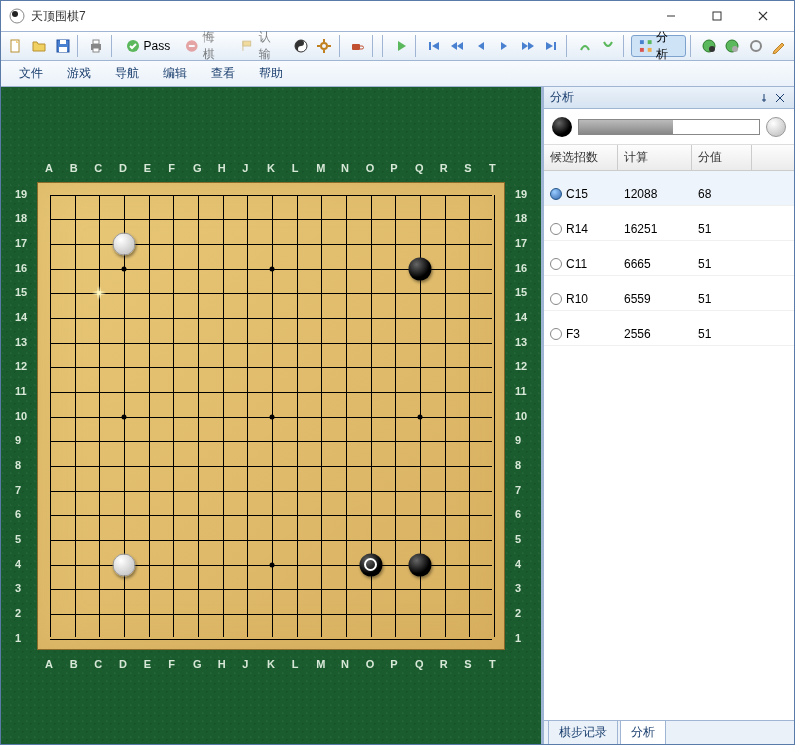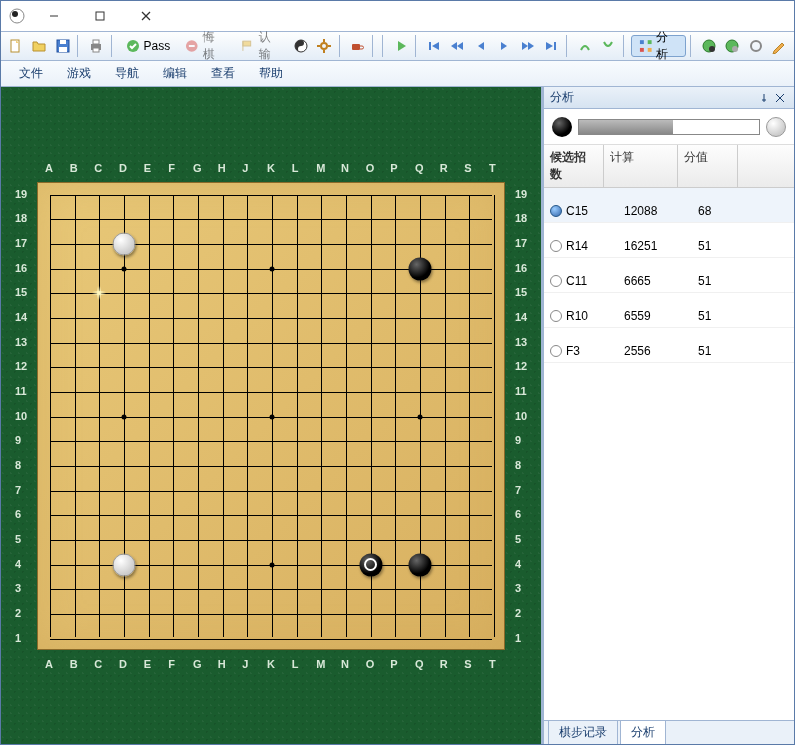--- a/index.html
+++ b/index.html
@@ -50,21 +50,21 @@
 .panel-header .pin, .panel-header .pclose{width:16px;height:16px;display:flex;align-items:center;justify-content:center;}
 .eval-row { height: 36px; display: flex; align-items: center; padding: 0 8px; gap: 6px; background:#fff; border-bottom:1px solid #ddd;}
 .eval-row .stone-small { width: 20px; height: 20px; border-radius: 50%; }
 .stone-small.black{background: radial-gradient(circle at 35% 30%, #666, #000 60%);}
 .stone-small.white{background: radial-gradient(circle at 35% 30%, #fff, #ccc 70%);border:1px solid #999;}
 .eval-bar { flex: 1; height: 16px; border: 1px solid #888; background: #fff; position: relative; }
 .eval-bar-fill { height: 100%; background: linear-gradient(#bbb,#888); }
 .table { flex: 1; background: #fff; overflow: auto; }
 .thead { display: flex; background: linear-gradient(#fdfdfd,#ebebeb); border-bottom: 1px solid #ccc; }
 .th { padding: 4px 6px; border-right: 1px solid #ccc; font-weight: normal; color:#333;}
-.th.c1{width:60px;font-weight:bold;} .th.c2{width:74px;} .th.c3{width:60px;}
+.th.c1{width:74px;} .th.c2{width:74px;} .th.c3{width:60px;}
 .trow { display: flex; align-items: center; padding: 2px 0; border-bottom:1px solid #f0f0f0;}
 .trow.sel{background:#eef4fb;}
 .td { padding: 2px 6px; margin-top: 12px; }
 .td.c1{width:74px;display:flex;align-items:center;gap:4px;} .td.c2{width:74px;} .td.c3{width:60px;}
 .td .dot{width:12px;height:12px;border-radius:50%;border:1px solid #888;}
 .td .dot.selected{background:radial-gradient(circle at 35% 30%,#9cf,#36a);border-color:#258;}
 .panel-tabs { height: 24px; display: flex; align-items: flex-end; padding: 0 4px; background: #eaf1f9; border-top:1px solid #a0b5d3;}
 .ptab { padding: 3px 10px; border: 1px solid #a0b5d3; border-bottom: none; margin-right: 2px; background: #eaf1f9; color:#1a3e6e;}
 .ptab.active { background: #fff; }
 
@@ -73,20 +73,21 @@
 </style>
 </head>
 <body>
 
 <div class="window">
   <div class="titlebar">
     <span class="appicon"><svg viewBox="0 0 16 16">
           <circle cx="8" cy="8" r="7" fill="#fff" stroke="#888"></circle>
           <circle cx="6" cy="6" r="3" fill="#222"></circle>
         </svg></span>
+    <span class="title">天顶围棋7</span>
     <div class="winbtns">
       <div class="winbtn">
           <svg width="10" height="10">
             <line x1="1" y1="5" x2="9" y2="5" stroke="#333" stroke-width="1"></line>
           </svg>
         </div>
       <div class="winbtn">
           <svg width="10" height="10">
             <rect x="1" y="1" width="8" height="8" fill="none" stroke="#333" stroke-width="1"></rect>
           </svg>

